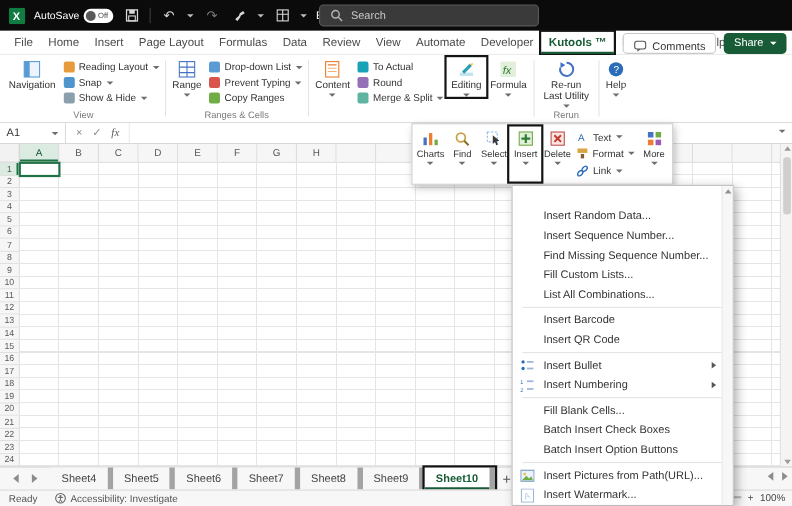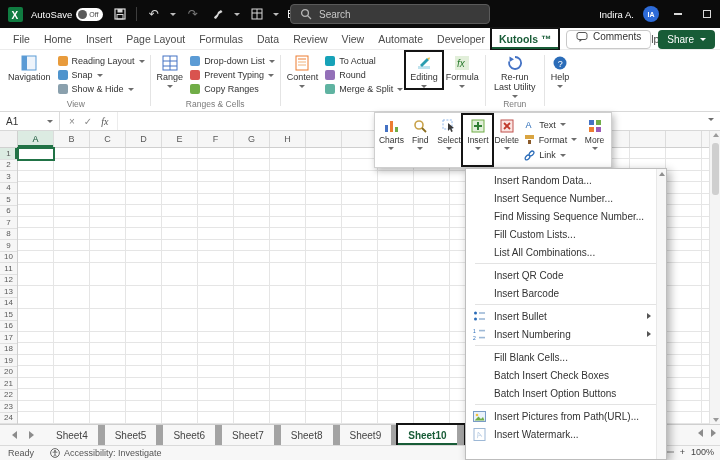--- a/index.html
+++ b/index.html
@@ -30,21 +30,21 @@
   .min-glyph{display:inline-block;width:8px;height:1.5px;background:#d9d9d9;}
   .max-glyph{display:inline-block;width:8px;height:8px;border:1.2px solid #d9d9d9;}
 
   
   .tabrow{position:absolute;left:0;top:28px;width:720px;height:22px;background:#fff;
           border-bottom:1px solid #ececec;display:flex;align-items:center;padding-left:6px;}
   .rtab{font-size:10.5px;color:#4a4a4a;padding:4px 7px;white-space:nowrap;}
   .rtab.active{color:#185c37;font-weight:bold;box-shadow:inset 0 -2px 0 #185c37;}
   .anno{outline:2px solid #141414;outline-offset:0px;}
   .tab-actions{position:absolute;right:5px;top:30px;display:flex;gap:7px;align-items:center;}
-  .comments-btn{display:flex;align-items:flex-start;gap:5px;border:1px solid #c9c9c9;border-radius:4px;
+  .comments-btn{display:flex;align-items:flex-end;gap:5px;border:1px solid #c9c9c9;border-radius:4px;
                 font-size:10px;color:#333;padding:0 9px;height:19px;background:#fff;}
   .share-btn{display:flex;align-items:center;gap:6px;background:#185c37;border-radius:4px;color:#fff;
              font-size:10px;padding:0 9px;height:19px;}
   .share-btn .cvw{border-top-color:#fff;}
 
   
   .ribbon{position:absolute;left:0;top:50px;width:720px;height:62px;background:#fff;
           border-bottom:1px solid #d8d8d8;display:flex;align-items:stretch;padding:2px 4px 0 4px;}
   .rgroup{display:flex;flex-direction:column;}
   .rgroup-body{display:flex;flex:1;align-items:flex-start;}
@@ -101,38 +101,38 @@
   .flyout{position:absolute;left:374px;top:112px;width:238px;height:56px;background:#fff;
           border:1px solid #cfcfcf;box-shadow:2px 3px 7px rgba(0,0,0,.28);z-index:50;
           display:flex;align-items:stretch;padding:2px 2px;}
   .fbig{width:31px;display:flex;flex-direction:column;align-items:center;gap:2px;padding-top:4px;
         font-size:8.5px;color:#333;}
   .fstack{display:flex;flex-direction:column;justify-content:space-around;padding:2px 3px;width:59px;}
   .fsrow{display:flex;align-items:center;gap:4px;font-size:9px;color:#333;}
 
   
   .menu{position:absolute;left:465px;top:168px;width:202px;height:292px;background:#fff;
-        border:1px solid #bdbdbd;box-shadow:3px 3px 9px rgba(0,0,0,.32);z-index:60;padding:2px 0;overflow:hidden;}
+        border:1px solid #bdbdbd;box-shadow:3px 3px 9px rgba(0,0,0,.32);z-index:60;padding:18px 0;overflow:hidden;}
   .menu-scroll{position:absolute;right:0;top:0;bottom:0;width:10px;background:#f7f7f7;border-left:1px solid #e8e8e8;}
   .ms-up{position:absolute;top:3px;left:2px;width:0;height:0;border-left:3px solid transparent;border-right:3px solid transparent;border-bottom:4px solid #8f8f8f;}
   .mi{height:18px;display:flex;align-items:center;padding-left:28px;font-size:10px;color:#333;
       position:relative;margin-right:11px;white-space:nowrap;}
   .mi .ic{position:absolute;left:7px;top:2.5px;width:13px;height:13px;}
   .mi .sub{position:absolute;right:4px;width:0;height:0;border-top:3.5px solid transparent;
            border-bottom:3.5px solid transparent;border-left:4.5px solid #555;}
   .msep{height:1px;background:#e3e3e3;margin:2px 9px;}
   .mi.hl{outline:2px solid #141414;outline-offset:-1px;margin-right:50px;}
 
   
   .sheetbar{position:absolute;left:0;top:424px;width:720px;height:21px;background:#f7f7f7;
             border-top:1px solid #cfcfcf;display:flex;align-items:stretch;font-size:10px;color:#444;}
   .snav{display:flex;align-items:center;gap:12px;padding:0 12px;}
   .tri-l{width:0;height:0;border-top:4px solid transparent;border-bottom:4px solid transparent;border-right:5px solid #8c8c8c;}
   .tri-r{width:0;height:0;border-top:4px solid transparent;border-bottom:4px solid transparent;border-left:5px solid #8c8c8c;}
-  .stab{display:flex;align-items:center;padding:0 10px;border-right:7px solid #a3a3a3;background:#f7f7f7;}
+  .stab{display:flex;align-items:center;padding:0 10px;border-right:5px solid #a3a3a3;background:#f7f7f7;}
   .stab.active{background:#fff;color:#185c37;font-weight:bold;box-shadow:inset 0 -2px 0 #185c37;}
   .addsheet{display:flex;align-items:center;justify-content:center;width:22px;color:#555;font-size:13px;}
   .hs-arrows{position:absolute;right:4px;top:429px;display:flex;gap:8px;align-items:center;z-index:5;}
 
   
   .statusbar{position:absolute;left:0;top:445px;width:720px;height:15px;background:#f7f7f7;
              border-top:1px solid #dadada;display:flex;align-items:center;font-size:9px;color:#555;
              padding:0 8px;gap:16px;}
   .acc{display:flex;gap:4px;}
   .zoom{position:absolute;right:6px;top:447px;display:flex;align-items:center;gap:6px;font-size:9px;color:#444;}
@@ -187,30 +187,20 @@
       </span>
 
     <div class="searchbox">
       <svg width="12" height="12">
           <circle cx="5" cy="5" r="3.4" fill="none" stroke="#b5b5b5" stroke-width="1.3"></circle>
           <line x1="7.6" y1="7.6" x2="11" y2="11" stroke="#b5b5b5" stroke-width="1.3"></line>
         </svg>
       <span>Search</span>
     </div>
 
-    <div class="tb-right">
-      <span class="uname">Indira A.</span>
-      <span class="avatar">IA</span>
-      <span class="wbtn">
-          <span class="min-glyph"></span>
-        </span>
-      <span class="wbtn">
-          <span class="max-glyph"></span>
-        </span>
-    </div>
   </div>
 
   <div class="tabrow">
       <div class="rtab">File</div>
       <div class="rtab">Home</div>
       <div class="rtab">Insert</div>
       <div class="rtab">Page Layout</div>
       <div class="rtab">Formulas</div>
       <div class="rtab">Data</div>
       <div class="rtab">Review</div>
@@ -548,24 +538,24 @@
         <span>Find Missing Sequence Number...</span>
       </div>
       <div class="mi">
         <span>Fill Custom Lists...</span>
       </div>
       <div class="mi">
         <span>List All Combinations...</span>
       </div>
       <div class="msep"></div>
       <div class="mi">
+        <span>Insert Barcode</span>
+      </div>
+      <div class="mi">
         <span>Insert QR Code</span>
-      </div>
-      <div class="mi">
-        <span>Insert Barcode</span>
       </div>
       <div class="msep"></div>
       <div class="mi">
         <span class="ic"><svg width="13" height="13">
             <circle cx="2.5" cy="3" r="1.5" fill="#2b6cb8"></circle>
             <rect x="6" y="2.2" width="6" height="1.6" fill="#9db8d6"></rect>
             <circle cx="2.5" cy="9" r="1.5" fill="#2b6cb8"></circle>
             <rect x="6" y="8.2" width="6" height="1.6" fill="#9db8d6"></rect>
           </svg></span>
         <span>Insert Bullet</span>

